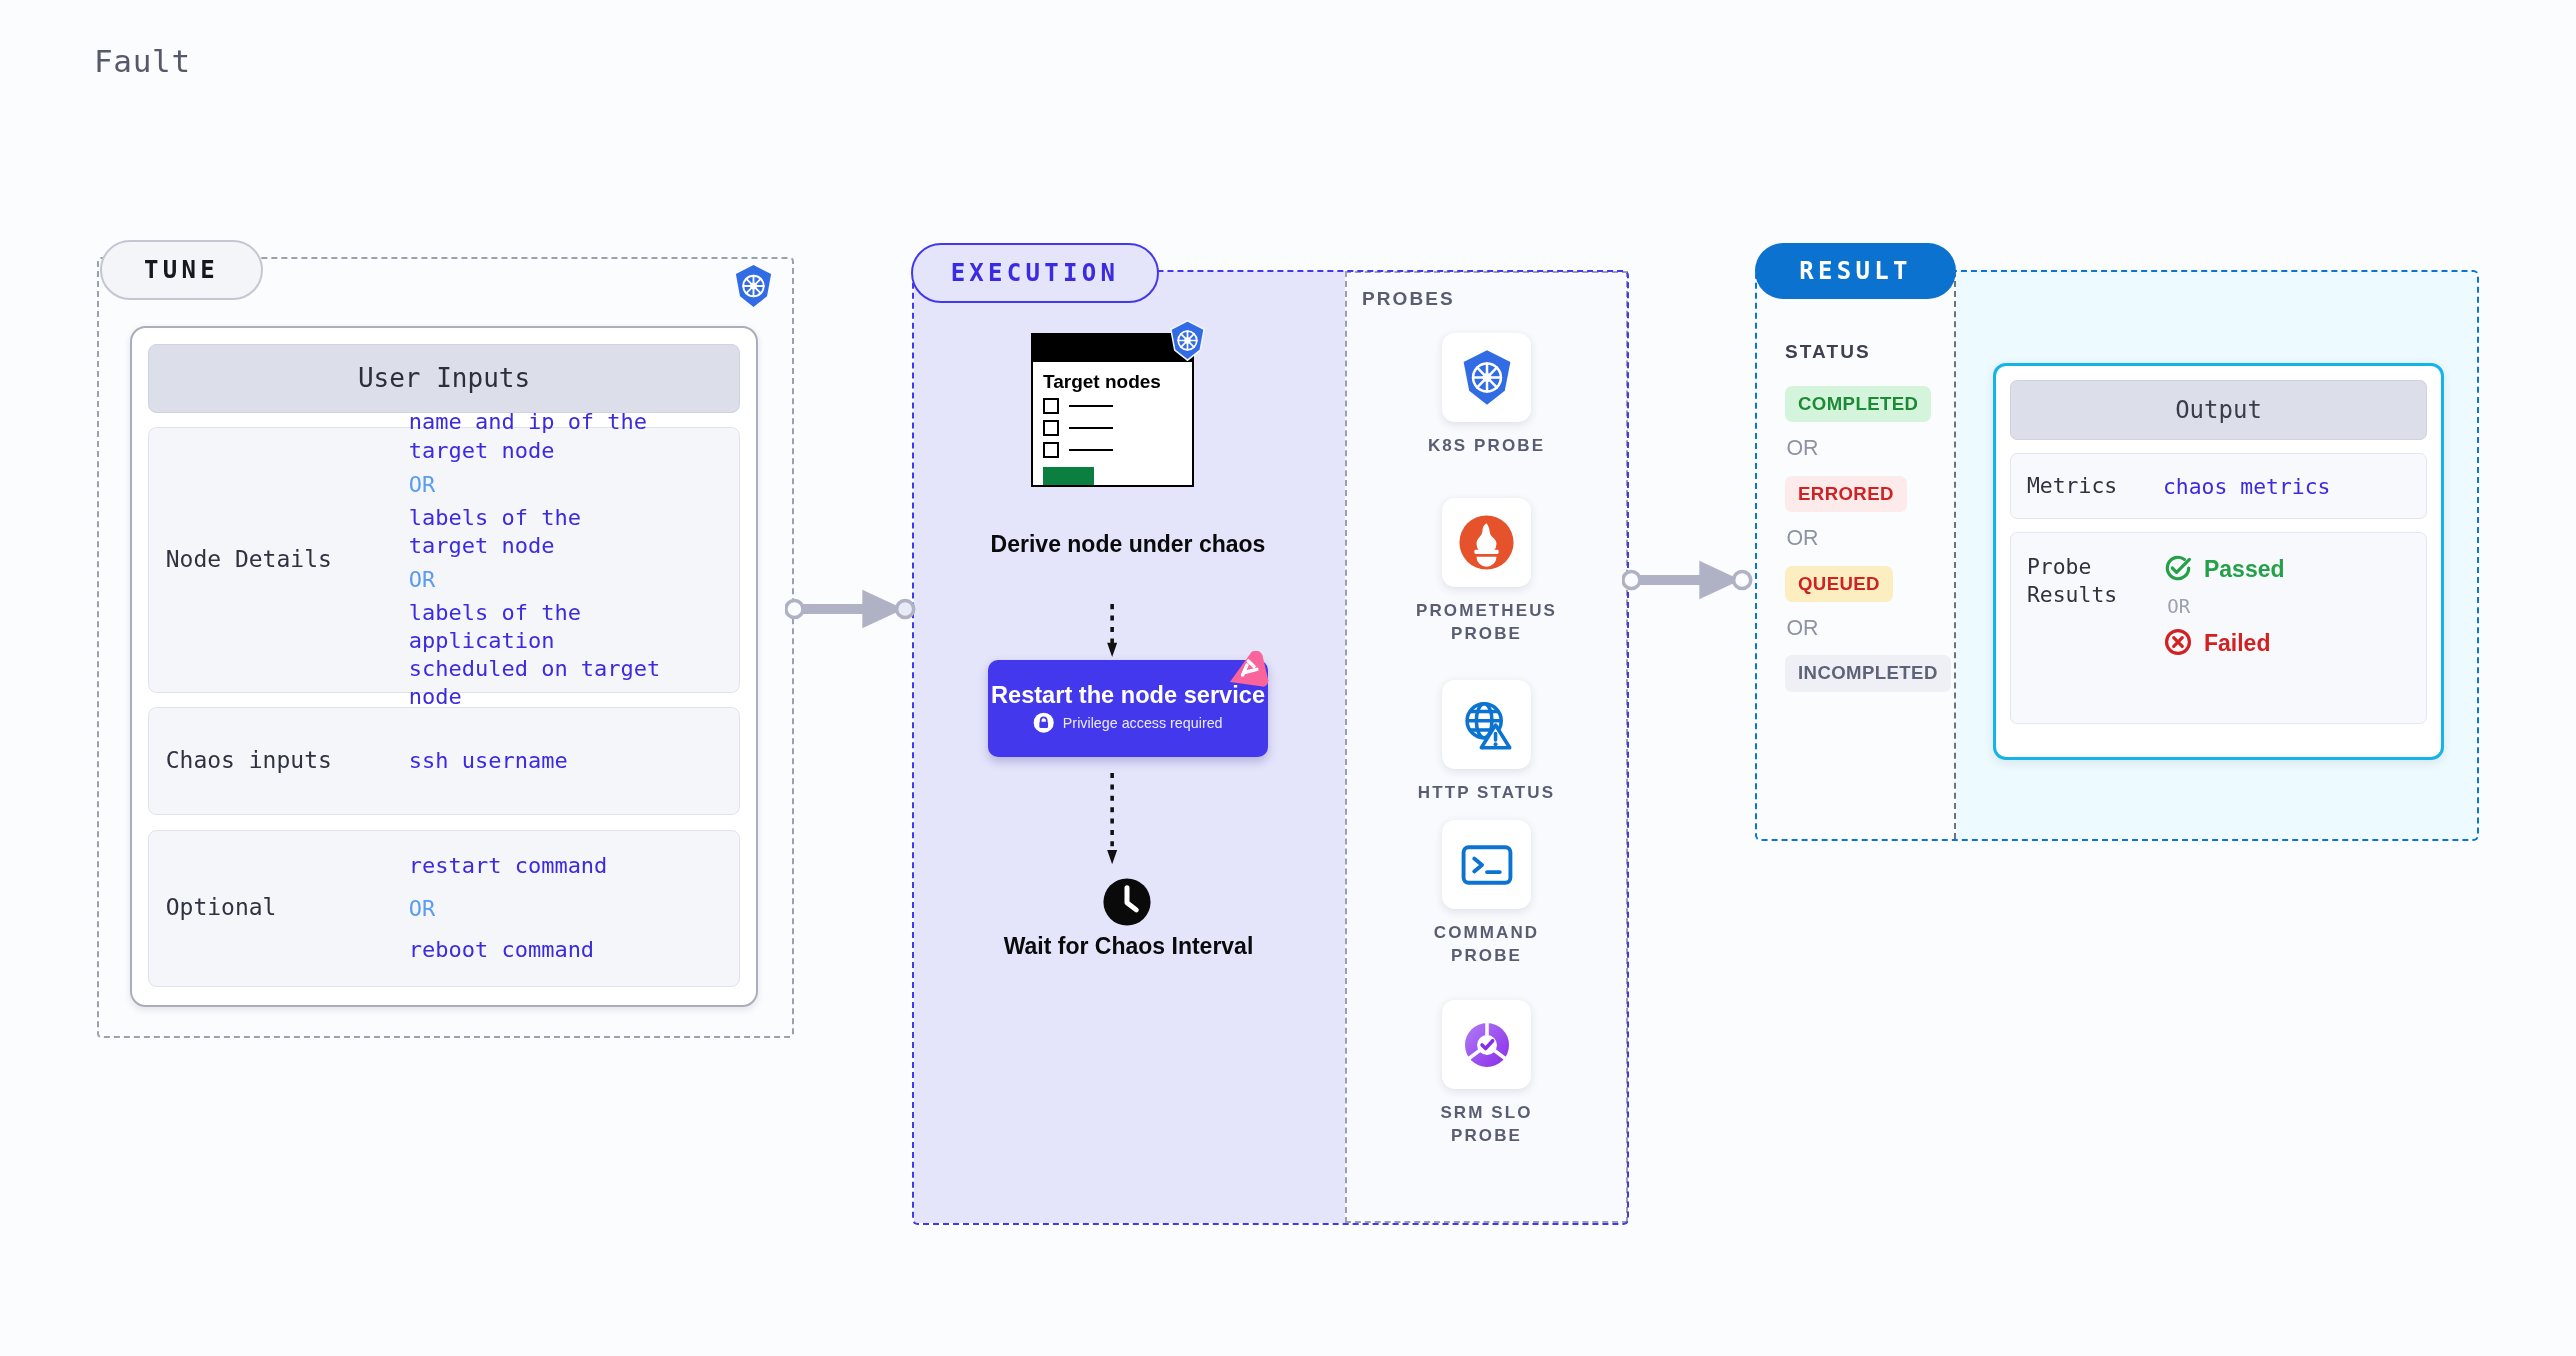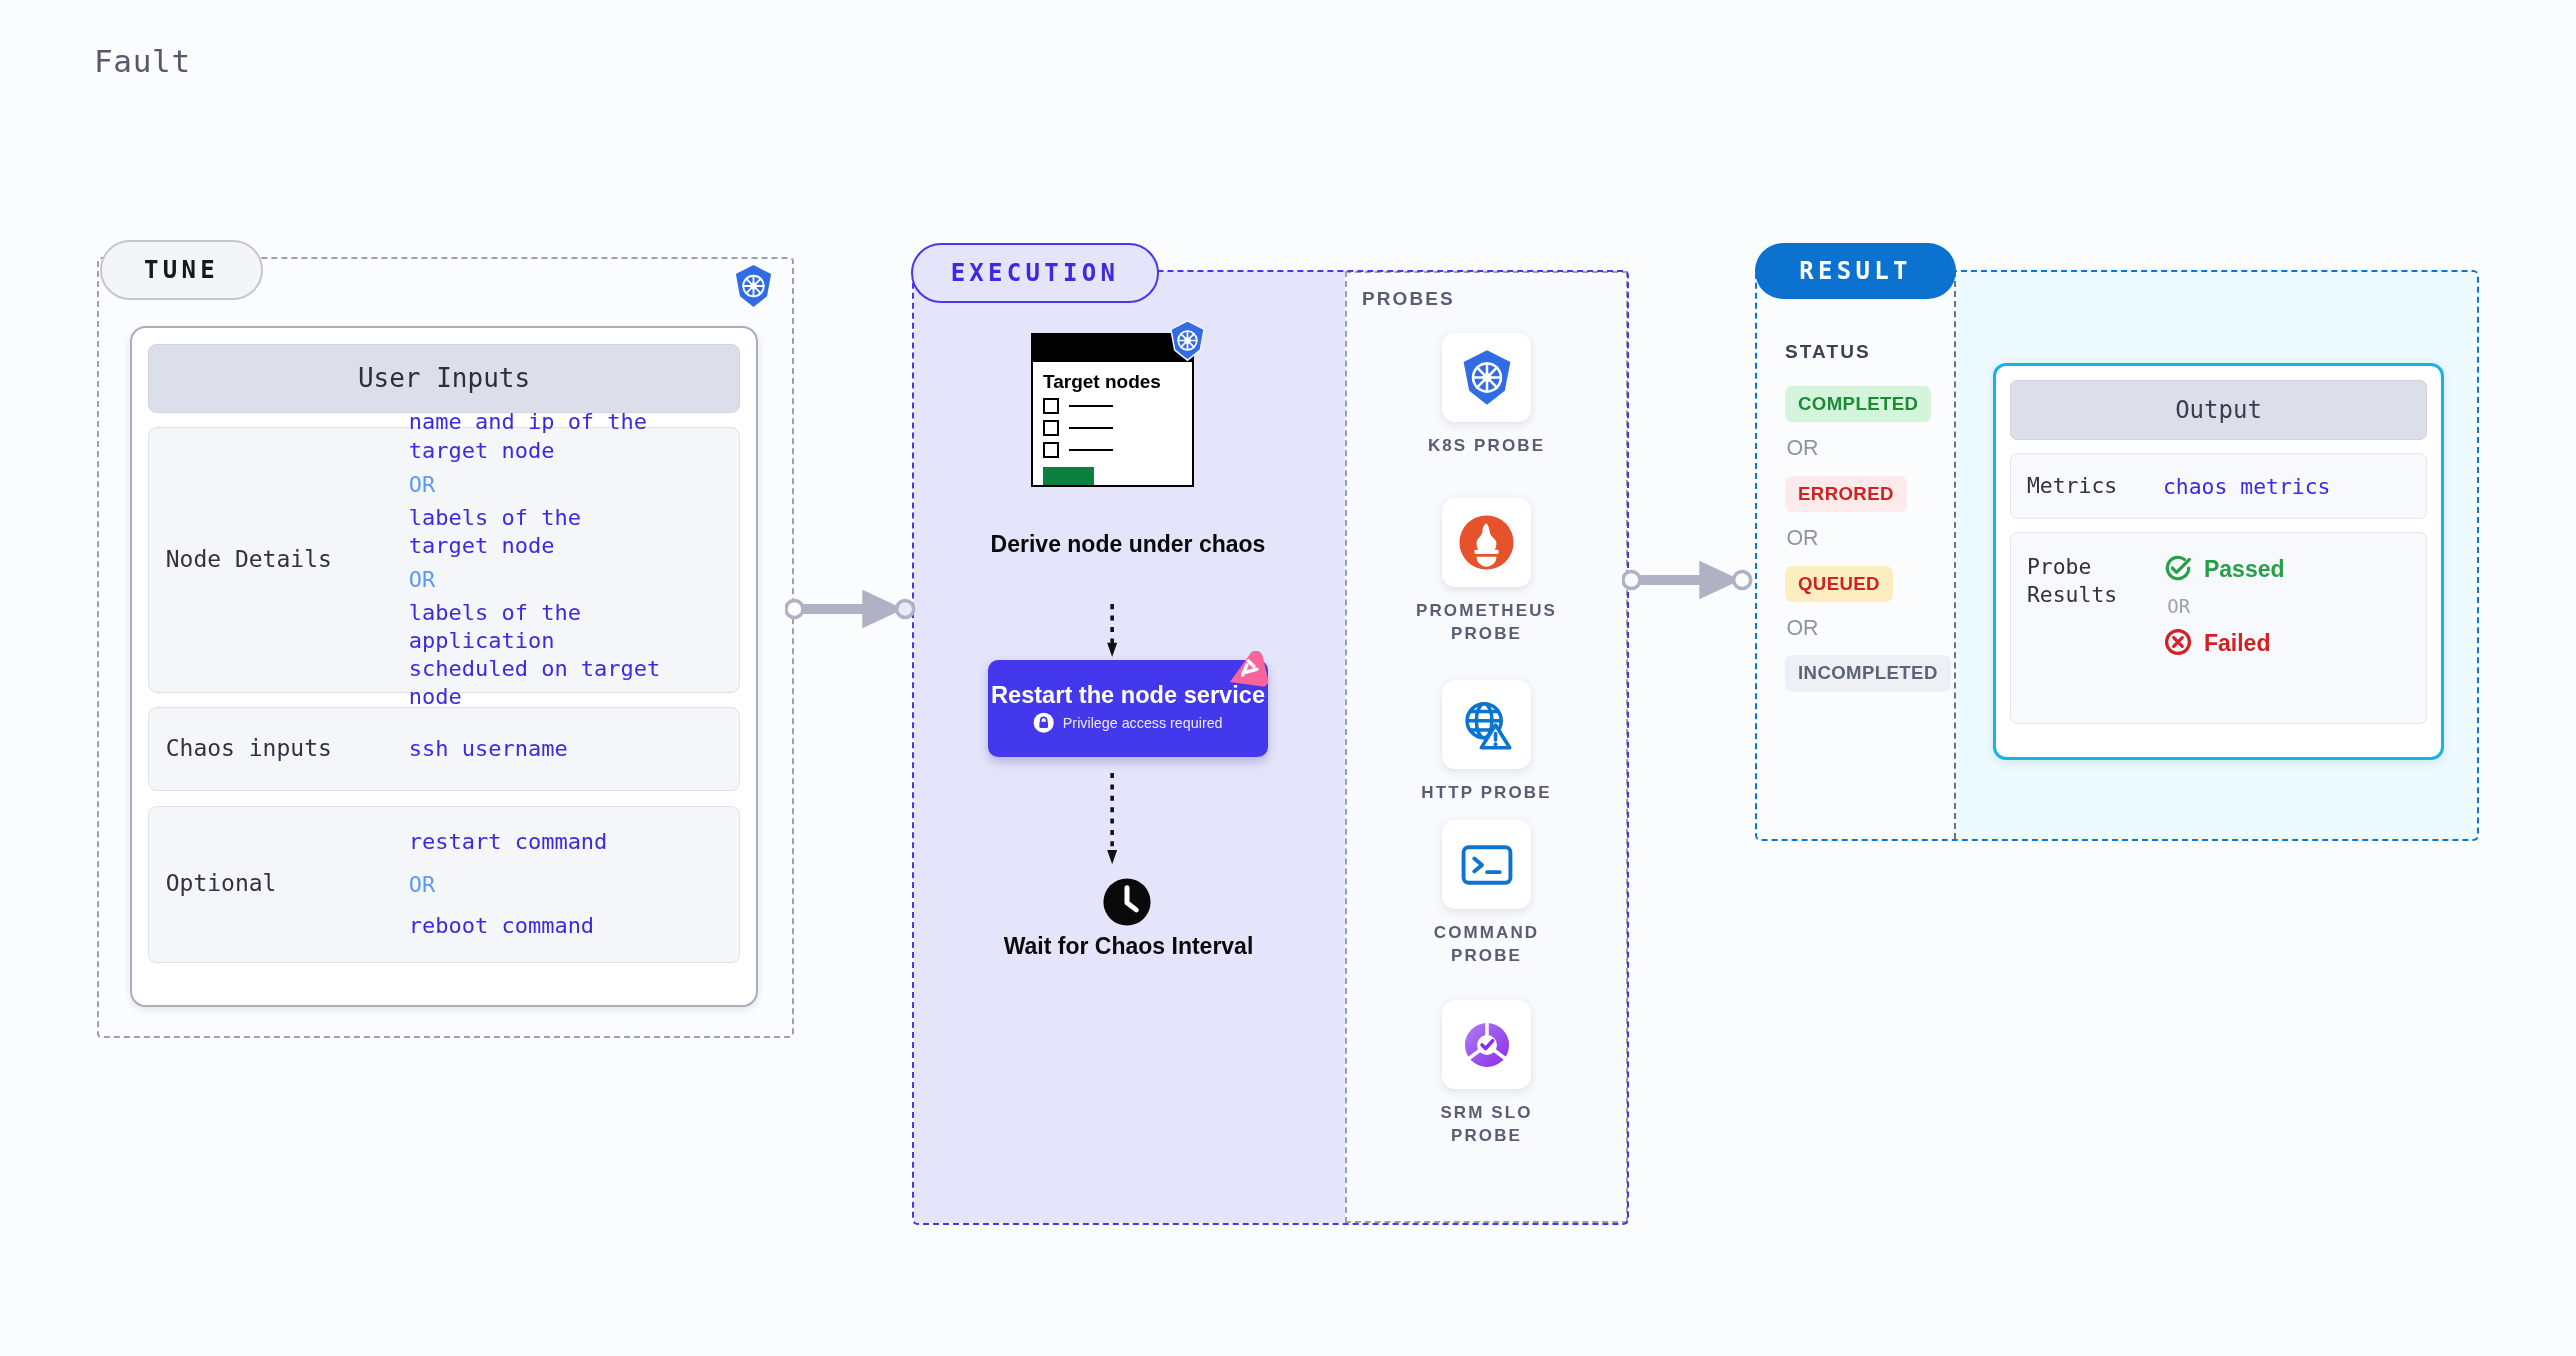--- a/index.html
+++ b/index.html
@@ -245,21 +245,21 @@
 target node</div>
       <div class="io-or">OR</div>
       <div class="io-val">labels of the
 target node</div>
       <div class="io-or">OR</div>
       <div class="io-val">labels of the application
  scheduled on target node</div>
     </div>
   </div>
 
-  <div class="io-row" style="height:84px;">
+  <div class="io-row" style="height:108px;">
     <div class="io-key">Chaos inputs</div>
     <div class="io-vals">
       <div class="io-val">ssh username</div>
     </div>
   </div>
 
   <div class="io-row" style="height:157px;">
     <div class="io-key">Optional</div>
     <div class="io-vals" style="gap:15.7px;">
       <div class="io-val">restart command</div>
@@ -410,21 +410,21 @@
         <ellipse cx="34" cy="32" rx="11" ry="24"></ellipse>
         <line x1="10" y1="32" x2="58" y2="32"></line>
         <line x1="14" y1="19" x2="54" y2="19"></line>
         <line x1="14" y1="45" x2="54" y2="45"></line>
       </g>
       <path d="M50 38 L70 70 H30 Z" fill="#fff" stroke="#0b74d0" stroke-width="5" stroke-linejoin="round"></path>
       <line x1="50" y1="50" x2="50" y2="59" stroke="#0b74d0" stroke-width="5" stroke-linecap="round"></line>
       <circle cx="50" cy="65" r="2.8" fill="#0b74d0"></circle>
     </svg>
   </div>
-  <div class="probe-name">HTTP PROBE</div>
+  <div class="probe-name">HTTP STATUS</div>
 </div>
 
 <div class="probe" style="left:1408px; top:820px;">
   <div class="probe-tile">
     <svg width="54" height="44" viewBox="0 0 76 62">
       <rect x="5" y="6" width="66" height="50" rx="7" stroke="#0b74d0" stroke-width="5.5" fill="none"></rect>
       <path d="M20 22 L31 31 L20 40" stroke="#0b74d0" stroke-width="5.5" fill="none" stroke-linecap="round" stroke-linejoin="round"></path>
       <line x1="38" y1="41" x2="56" y2="41" stroke="#0b74d0" stroke-width="5.5" stroke-linecap="round"></line>
     </svg>
   </div>

